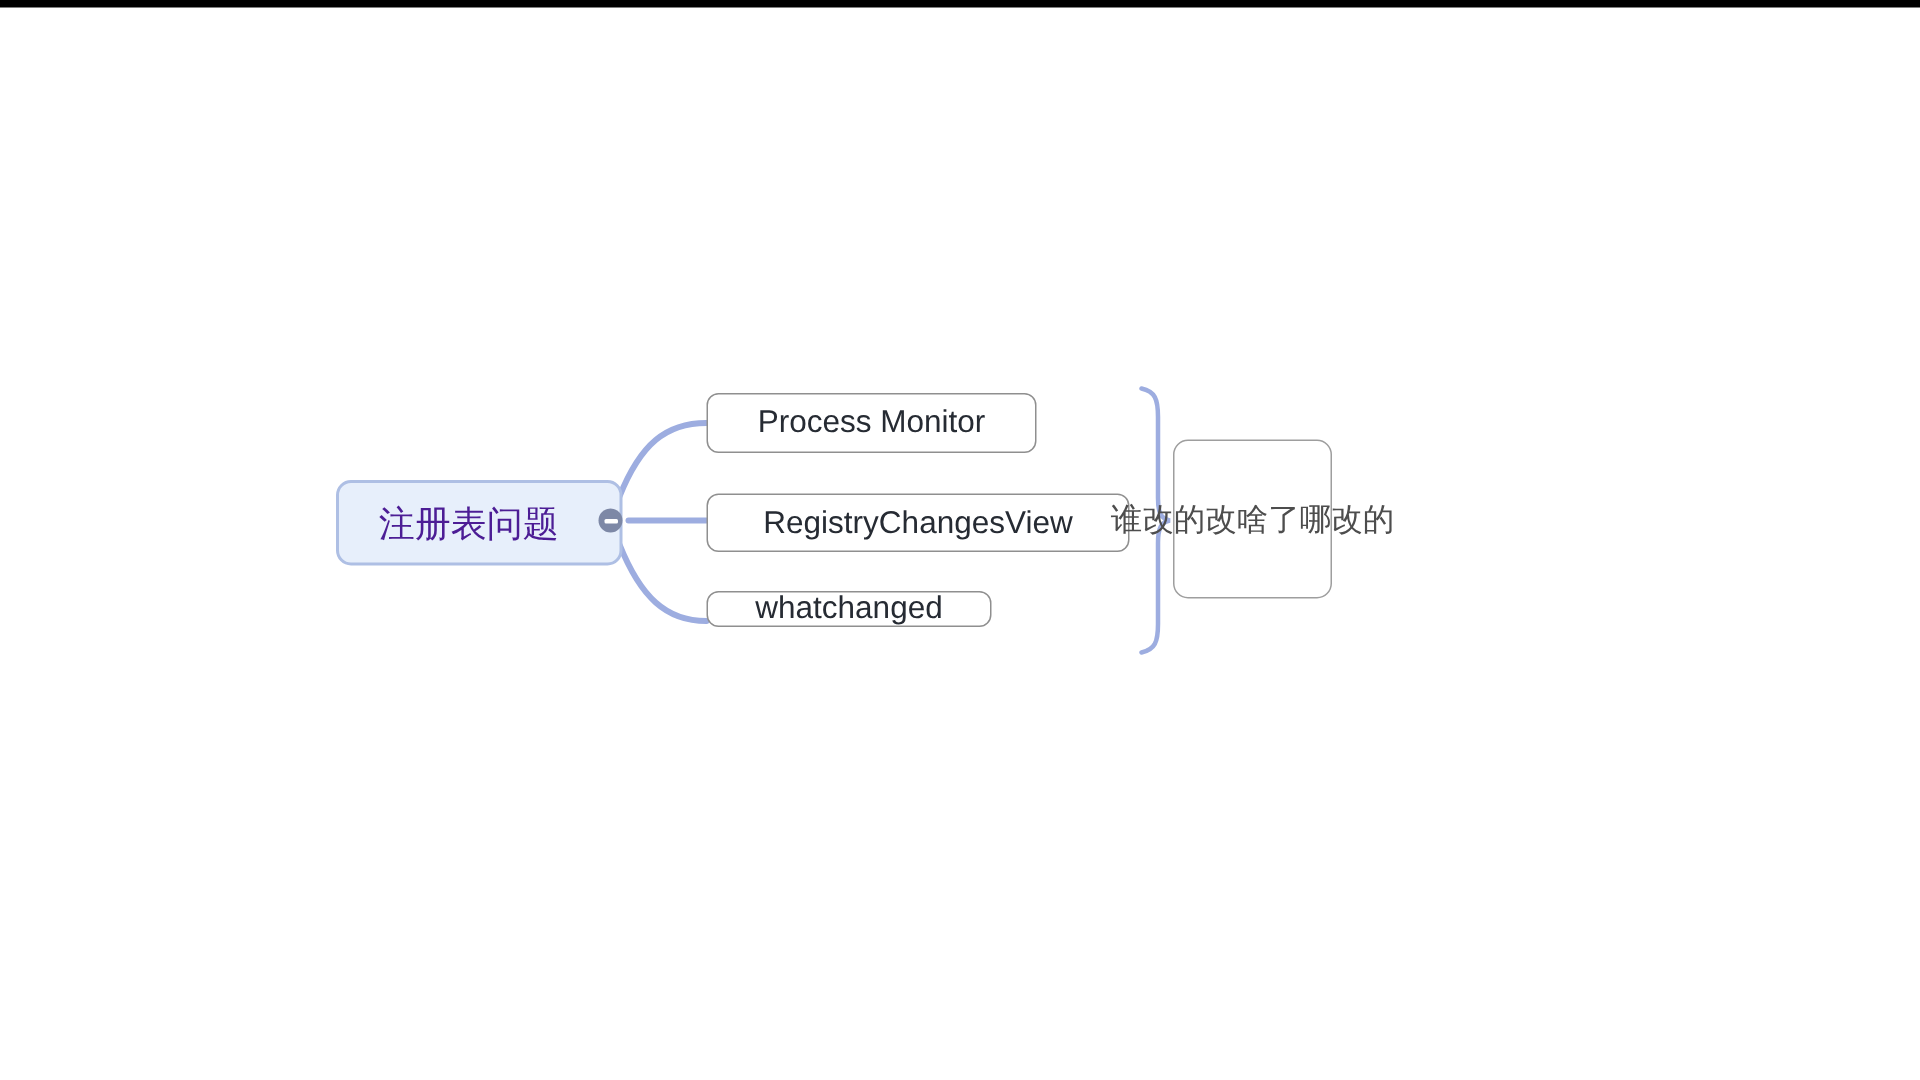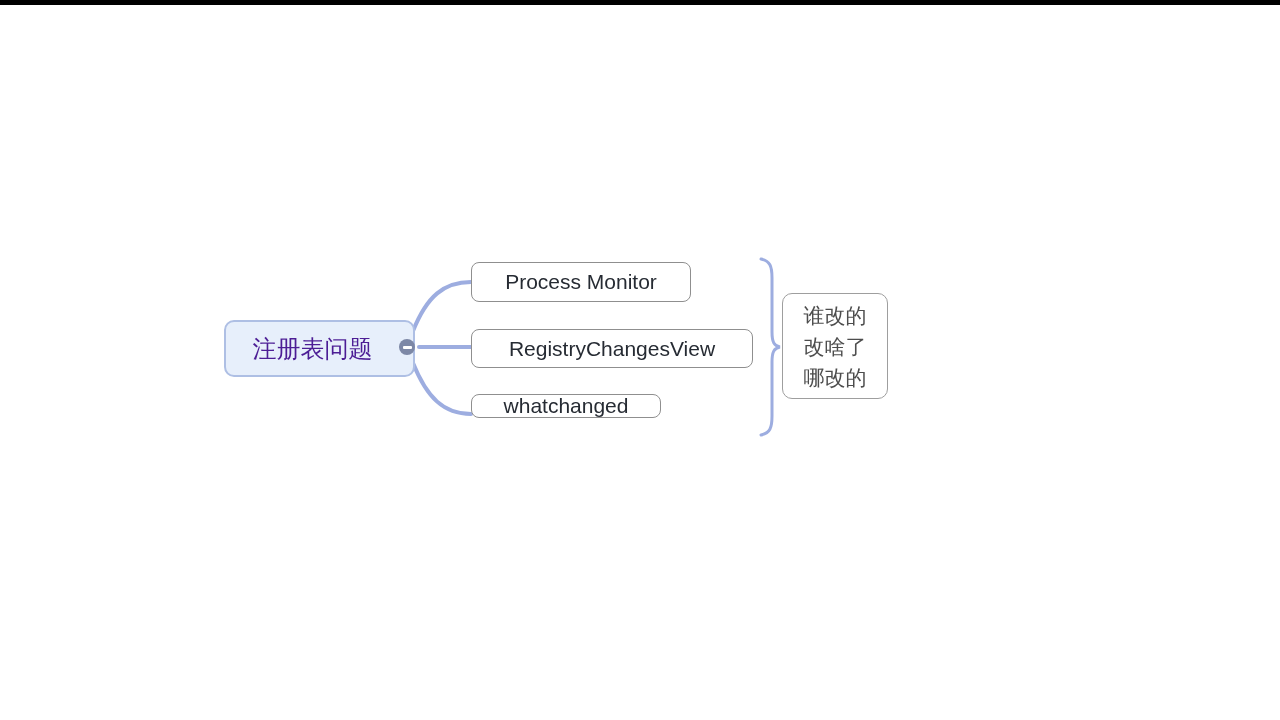--- a/index.html
+++ b/index.html
@@ -74,21 +74,20 @@
   .child-2 { left: 471px; top: 394px; width: 190px; height: 24px; }
   .annotation-box {
     position: absolute;
     left: 782px; top: 293px;
     width: 106px; height: 106px;
     box-sizing: border-box;
     background: #ffffff;
     border: 1.5px solid #9e9e9e;
     border-radius: 10px;
     display: flex;
-    flex-direction: column;
     align-items: center;
     justify-content: center;
     font-size: 21px;
     line-height: 31px;
     color: #4d4d4d;
     white-space: nowrap;
   }
 </style>
 </head>
 <body>

